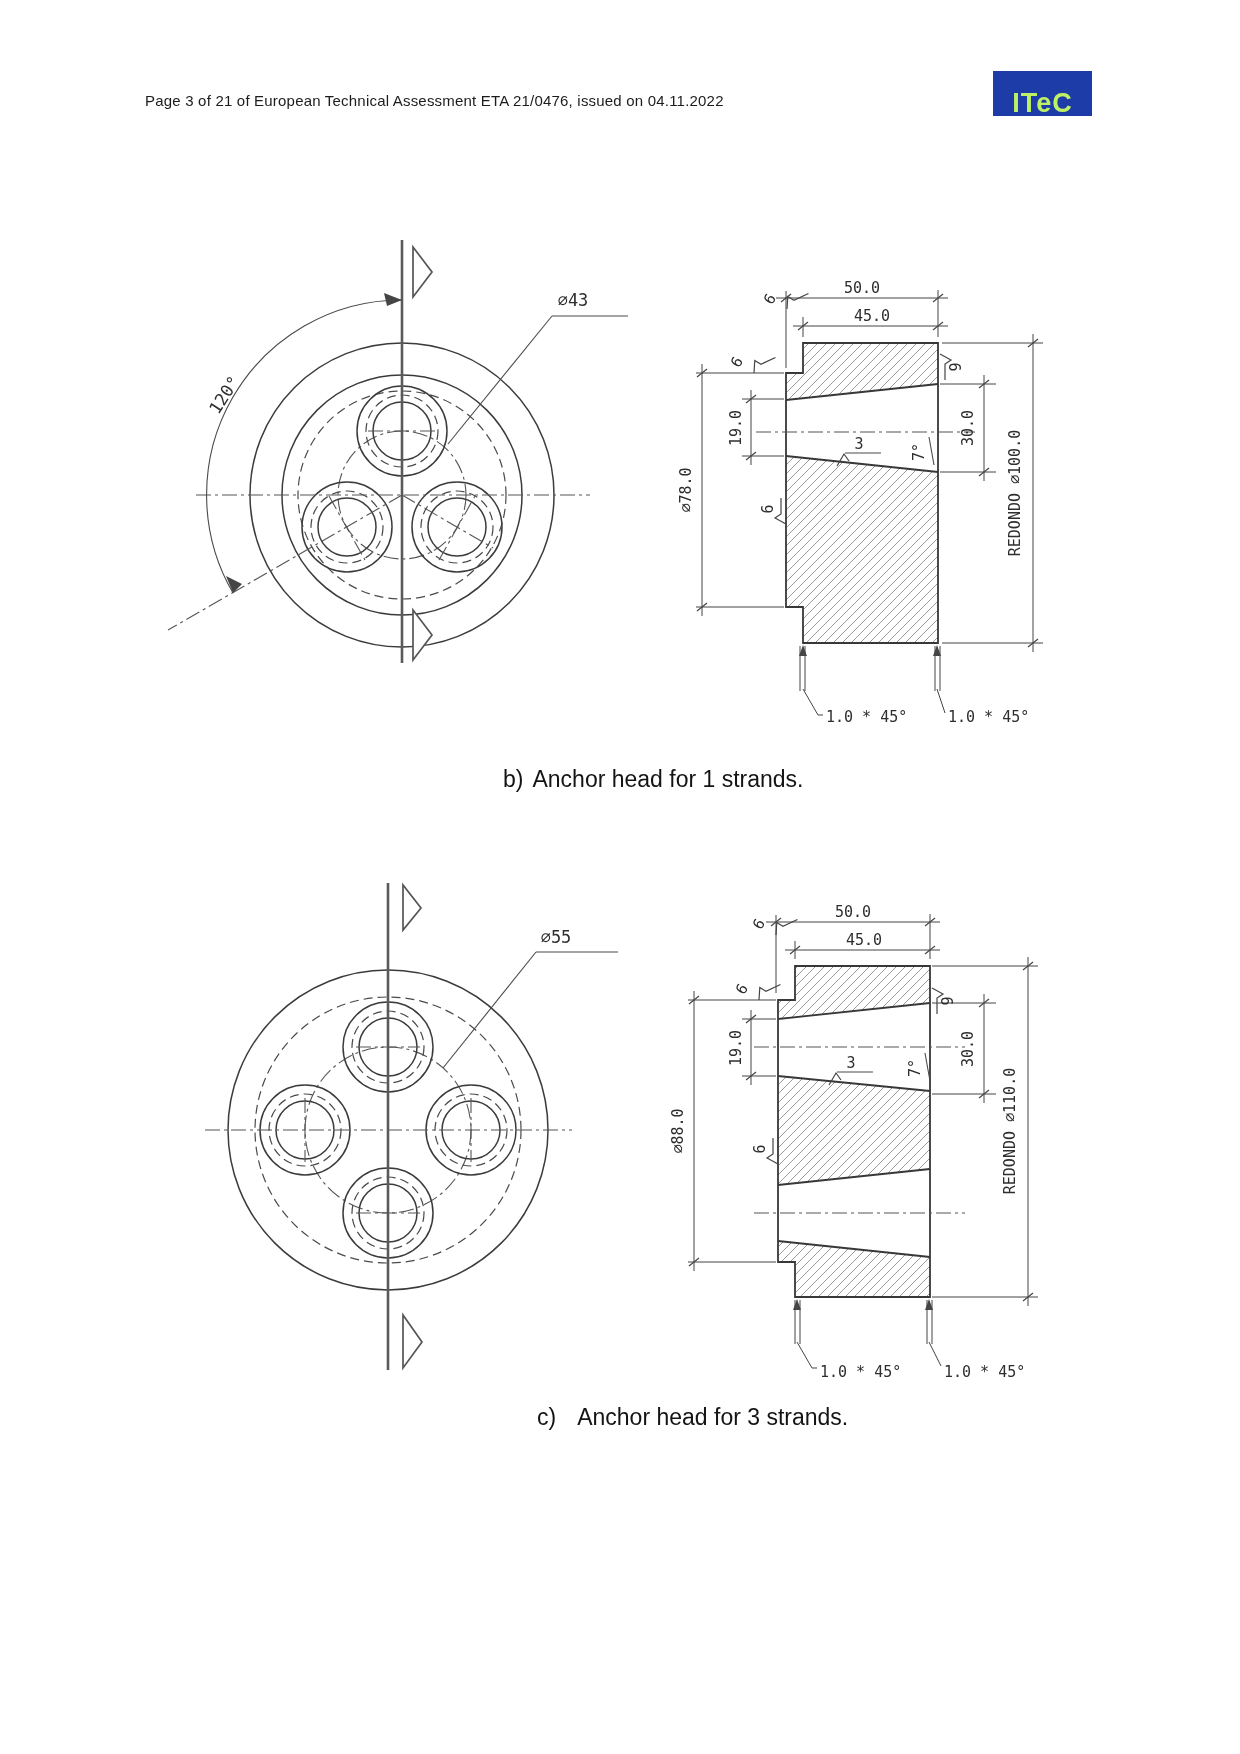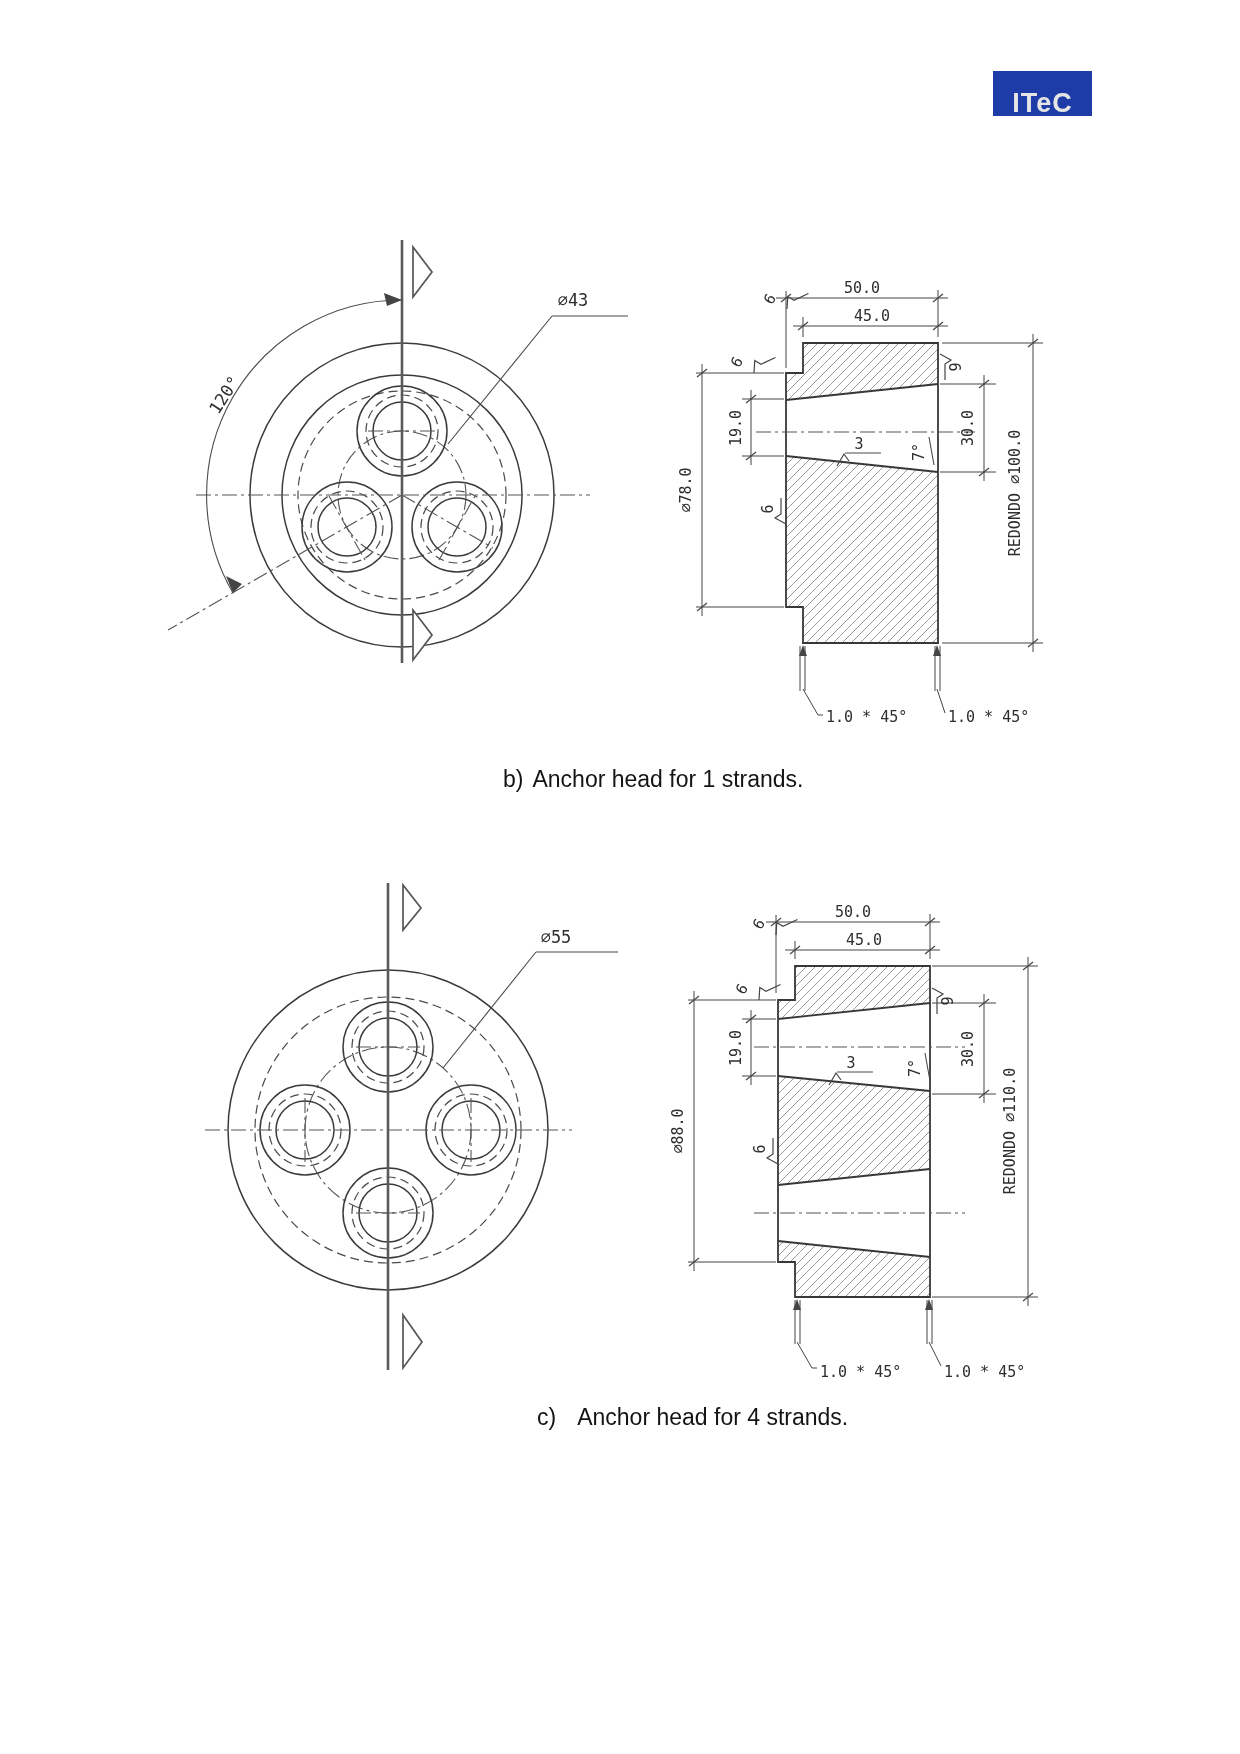--- a/index.html
+++ b/index.html
@@ -1,21 +1,21 @@
 <!DOCTYPE html>
 <html><head>
 <meta charset="utf-8">
 <style>
   html,body{margin:0;padding:0;background:#e8e8e8;}
   #page{position:relative;width:1240px;height:1754px;background:#ffffff;overflow:hidden;
         font-family:"Liberation Sans",sans-serif;}
   .hdr{position:absolute;left:145px;top:92px;font-size:15px;color:#1c1c1c;letter-spacing:.2px;}
   .logo{position:absolute;left:993px;top:71px;width:99px;height:45px;background:#1d3ca8;
         display:flex;align-items:center;justify-content:center;}
-  .logo span{color:#e5e5e5;font-weight:bold;font-size:27px;letter-spacing:1px;margin-top:20px;}
+  .logo span{color:#bef264;font-weight:bold;font-size:27px;letter-spacing:1px;margin-top:20px;}
   .cap{position:absolute;font-size:23px;color:#141414;display:flex;}
   .cap-b{left:503px;top:766px;}
   .cap-b .gap{width:9px;}
   .cap-c{left:537px;top:1404px;}
   .cap-c .gap{width:21px;}
   svg{position:absolute;left:0;top:0;}
   .ln  {fill:none;stroke:#3b3b3b;stroke-width:1.5;}
   .lnb {fill:none;stroke:#383838;stroke-width:1.8;}
   .thin{fill:none;stroke:#4a4a4a;stroke-width:1.1;}
   .dash{fill:none;stroke:#4a4a4a;stroke-width:1.2;stroke-dasharray:9 5;}
@@ -27,20 +27,21 @@
   .arr {fill:#454545;stroke:none;}
   .hp  {stroke:none;}
   text.dt {font-family:"DejaVu Sans Mono",monospace;font-size:15px;fill:#2e2e2e;}
   text.dt17{font-family:"DejaVu Sans Mono",monospace;font-size:17px;fill:#2e2e2e;}
 </style>
 </head>
 <body>
 
 <div id="page">
 
+  <div class="hdr">Page 3 of 21 of European Technical Assessment ETA 21/0476, issued on 04.11.2022</div>
 
   <div class="logo">
     <span>ITeC</span>
   </div>
 
   <svg width="1240" height="1754" viewBox="0 0 1240 1754">
     <defs>
       <pattern id="hp" width="9" height="9" patternUnits="userSpaceOnUse">
         <path d="M-1,10 L10,-1 M-1,1 L1,-1 M8,10 L10,8" stroke="#9b9b9b" stroke-width="1" fill="none"></path>
       </pattern>
@@ -291,16 +292,16 @@
 
   <div class="cap cap-b">
     <span>b)</span>
     <span class="gap"></span>
     <span>Anchor head for 1 strands.</span>
   </div>
 
   <div class="cap cap-c">
     <span>c)</span>
     <span class="gap"></span>
-    <span>Anchor head for 4 strands.</span>
+    <span>Anchor head for 3 strands.</span>
   </div>
 
 </div>
 
 </body></html>

